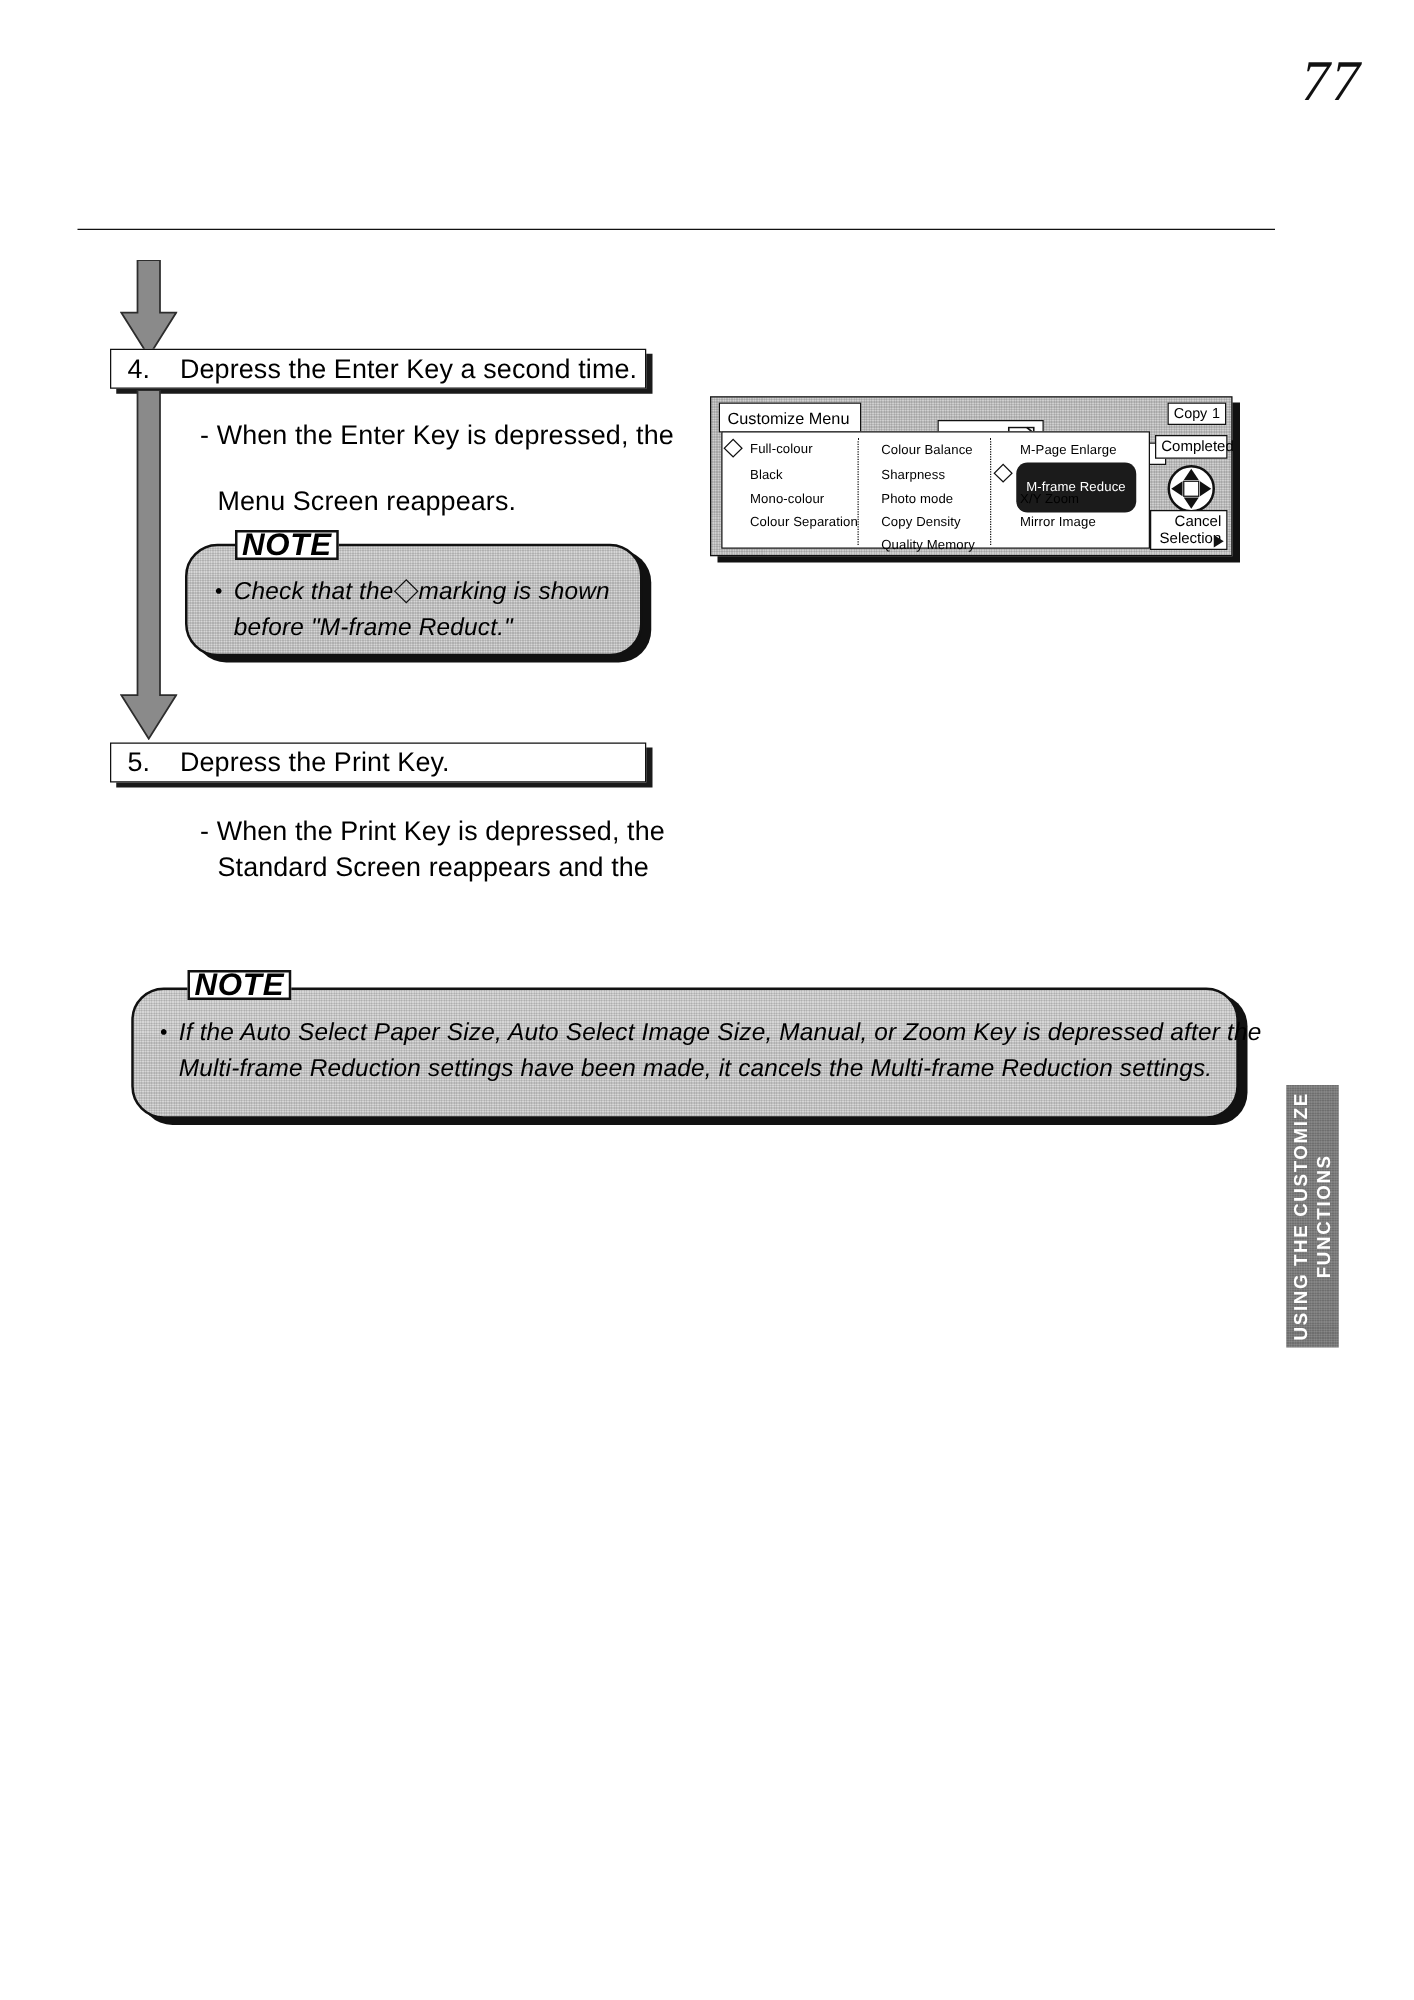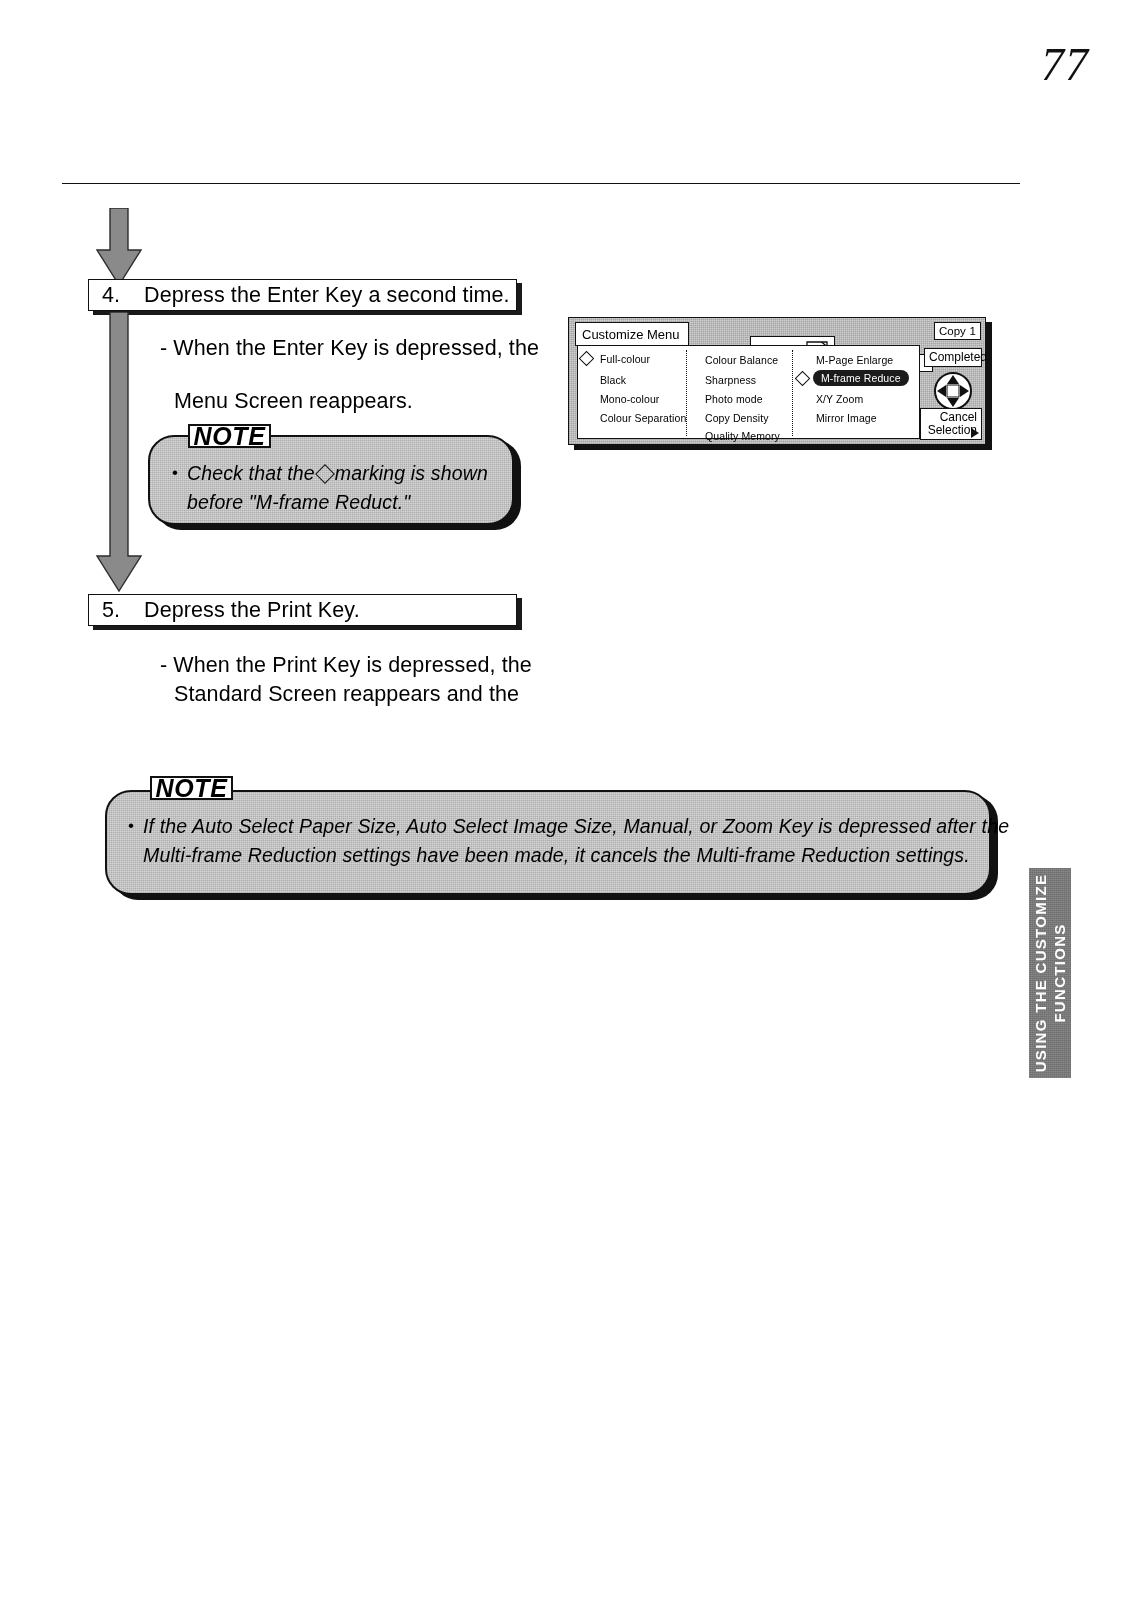--- a/index.html
+++ b/index.html
@@ -169,21 +169,21 @@
   .lcd-item {
     position: absolute;
     white-space: nowrap;
     font-size: 10.5px;
     letter-spacing: .1px;
   }
   .lcd-item.selected {
     background: #1b1b1b;
     color: #fff;
     border-radius: 9px;
-    padding: 2px 8px;
+    padding: 14px 8px;
     text-align: center;
   }
   .dotted-sep {
     position: absolute;
     border-left: 1.4px dotted #111;
   }
   .lcd-diamond {
     position: absolute;
     width: 9px;
     height: 9px;

